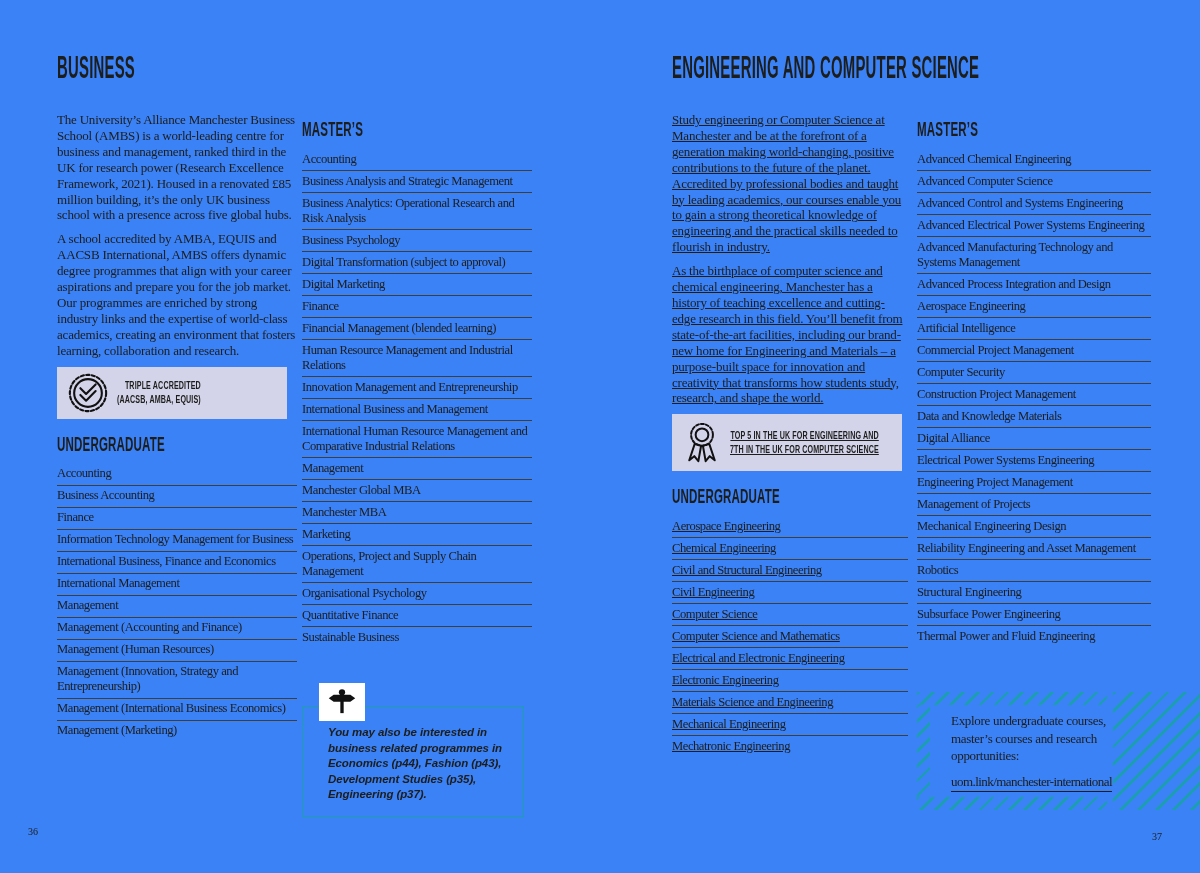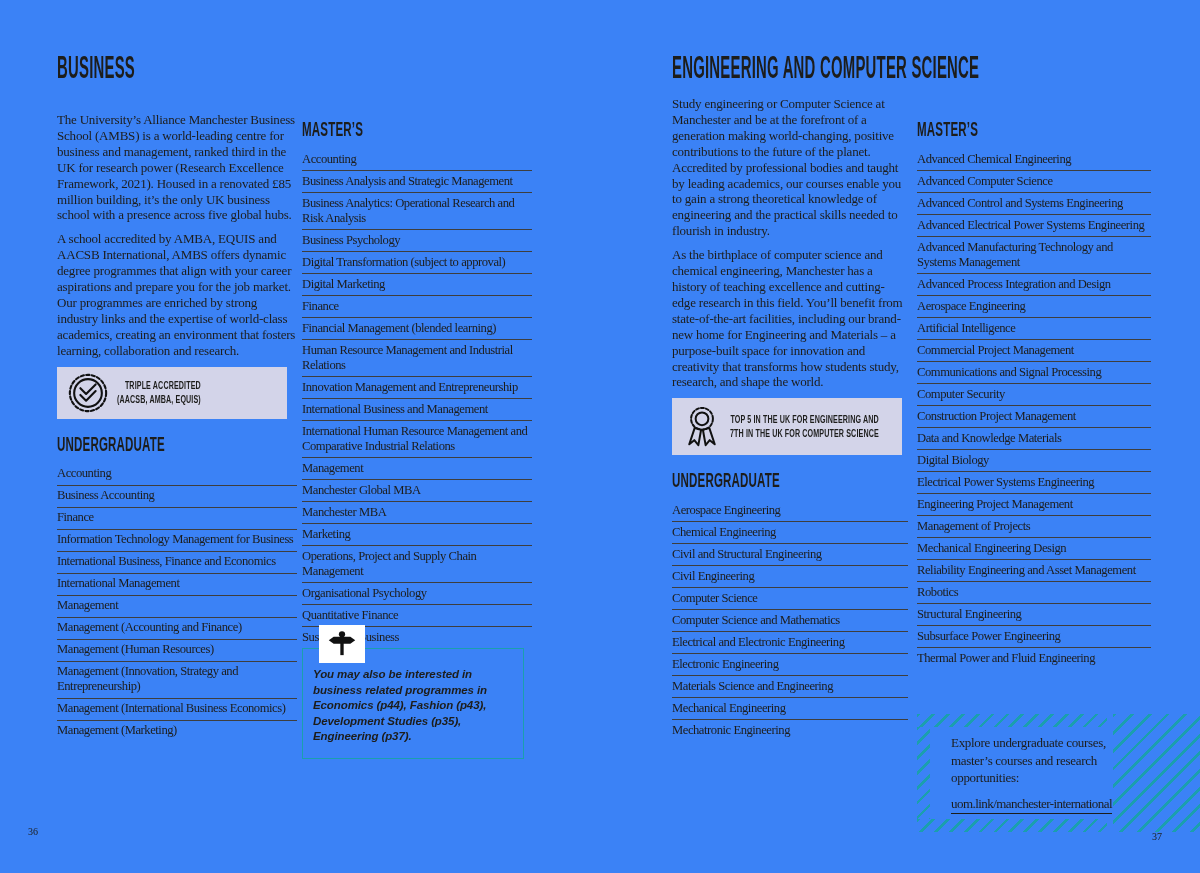--- a/index.html
+++ b/index.html
@@ -53,23 +53,23 @@
   
   .course-list{list-style:none;margin:0;padding:0;}
   .course-list li{
     padding:2.5px 0 3.5px 0;
     font-size:12.6px;line-height:15px;letter-spacing:-.45px;
     border-bottom:1.3px solid var(--rule);
   }
   .course-list li:last-child{border-bottom:none;}
   
   .note-box{
-    position:relative;
+    position:relative;margin-top:58px;
     border:1.6px solid var(--teal);
-    padding:18px 13px 13px 10px;
+    padding:18px 13px 13px 25px;
     width:222px;
   }
   .note-box .signpost{
     position:absolute;top:-24px;left:16px;
     background:#ffffff;padding:0 7px;
   }
   .note-box p{
     margin:0;font-family:"Liberation Sans", sans-serif;
     font-weight:700;font-style:italic;
     font-size:11.5px;line-height:15.5px;letter-spacing:-.1px;
@@ -186,21 +186,21 @@
     </div>
 
     <div class="page-num pn-left">36</div>
   </section>
 
   <section>
     <h1 class="h1" style="left:672px;">
       <span class="cond">ENGINEERING AND COMPUTER SCIENCE</span>
     </h1>
 
-    <div class="col intro" style="left:672px;top:96px;width:236px;">
+    <div class="col intro" style="left:672px;top:112px;width:236px;text-decoration:underline;">
       <p>Study engineering or Computer Science at Manchester and be at the forefront of a generation making world-changing, positive contributions to the future of the planet. Accredited by professional bodies and taught by leading academics, our courses enable you to gain a strong theoretical knowledge of engineering and the practical skills needed to flourish in industry.</p>
       <p>As the birthplace of computer science and chemical engineering, Manchester has a history of teaching excellence and cutting-edge research in this field. You’ll benefit from state-of-the-art facilities, including our brand-new home for Engineering and Materials – a purpose-built space for innovation and creativity that transforms how students study, research, and shape the world.</p>
 
       <div class="badge" style="width:230px;height:57px;margin-top:6px;">
         <svg width="40" height="46" viewBox="0 0 44 48">
           <polygon class="stroke" points="14,25 21,27 18,44 13.5,38.5 8,43" stroke-width="2"></polygon>
           <polygon class="stroke" points="30,25 23,27 26,44 30.5,38.5 36,43" stroke-width="2"></polygon>
           <circle class="stroke" cx="22" cy="15" r="12" stroke-width="2.4" stroke-dasharray="3.2 2.3"></circle>
           <circle class="stroke" cx="22" cy="15" r="7" stroke-width="2"></circle>
         </svg>
@@ -235,25 +235,24 @@
       <ul class="course-list" style="letter-spacing:-.5px;">
           <li>Advanced Chemical Engineering</li>
           <li>Advanced Computer Science</li>
           <li>Advanced Control and Systems Engineering</li>
           <li>Advanced Electrical Power Systems Engineering</li>
           <li>Advanced Manufacturing Technology and Systems Management</li>
           <li>Advanced Process Integration and Design</li>
           <li>Aerospace Engineering</li>
           <li>Artificial Intelligence</li>
           <li>Commercial Project Management</li>
-          <li>Communications and Signal Processing</li>
           <li>Computer Security</li>
           <li>Construction Project Management</li>
           <li>Data and Knowledge Materials</li>
-          <li>Digital Biology</li>
+          <li>Digital Alliance</li>
           <li>Electrical Power Systems Engineering</li>
           <li>Engineering Project Management</li>
           <li>Management of Projects</li>
           <li>Mechanical Engineering Design</li>
           <li>Reliability Engineering and Asset Management</li>
           <li>Robotics</li>
           <li>Structural Engineering</li>
           <li>Subsurface Power Engineering</li>
           <li>Thermal Power and Fluid Engineering</li>
         </ul>

